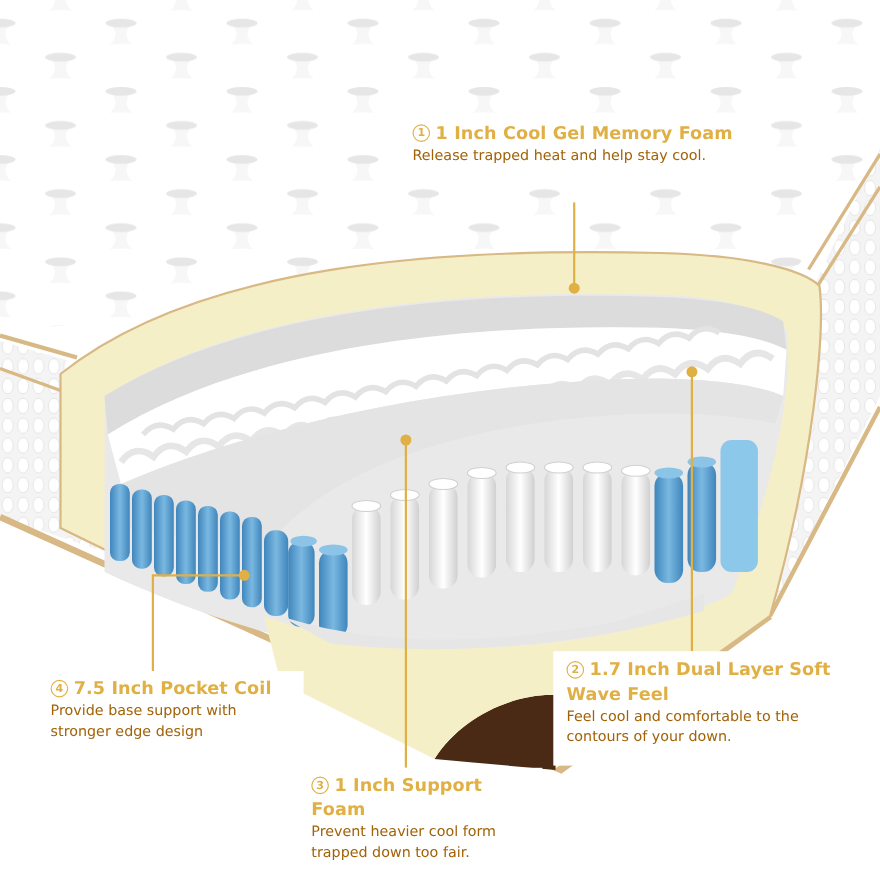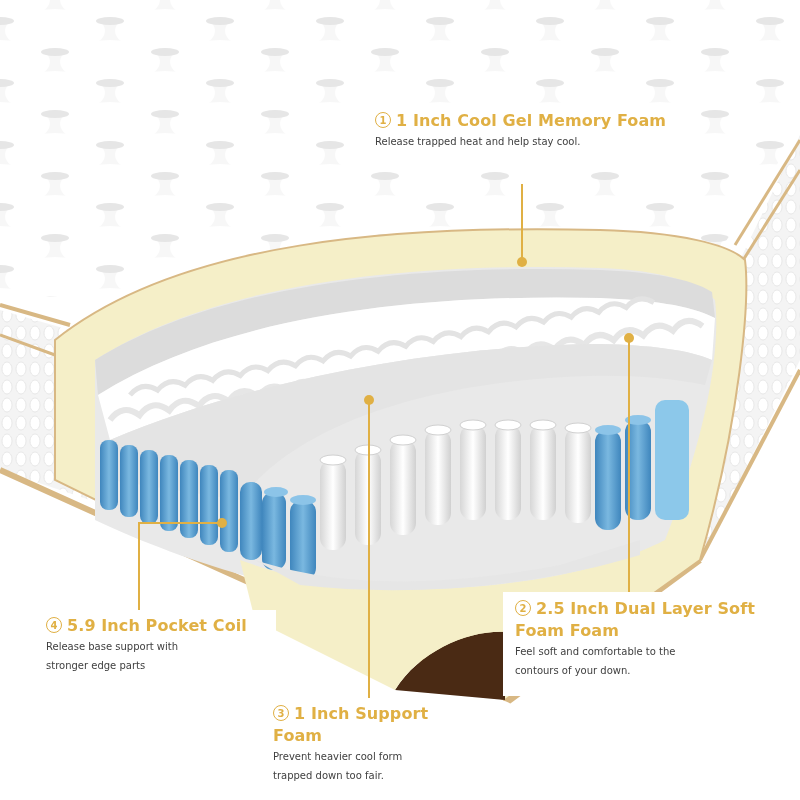--- a/index.html
+++ b/index.html
@@ -1,24 +1,24 @@
 <!DOCTYPE html>
 <html><head>
 <meta charset="utf-8">
 <style>
   html,body{margin:0;padding:0;}
   body{width:800px;height:800px;position:relative;overflow:hidden;background:#ffffff;font-family:"DejaVu Sans","Liberation Sans",sans-serif;}
   #scene{position:absolute;left:0;top:0;width:800px;height:800px;}
   .label-box{position:absolute;background:#ffffff;box-sizing:border-box;}
   .label-title{color:#e0b044;font-weight:bold;font-size:16px;line-height:22px;letter-spacing:0.1px;}
   .label-title .num{display:inline-block;width:16px;height:16px;border:1.5px solid #e0b044;border-radius:50%;font-size:10px;line-height:15px;text-align:center;vertical-align:2px;margin-right:5px;box-sizing:border-box;font-weight:bold;}
-  .label-desc{color:#404040;font-size:10px;line-height:19px;}
+  .label-desc{color:#a16207;font-size:13px;line-height:19px;}
   #box1{left:363px;top:104px;width:332px;height:66px;padding:6px 12px;}
   #box2{left:503px;top:592px;width:290px;height:104px;padding:6px 12px;}
-  #box3{left:263px;top:698px;width:220px;height:82px;padding:5px 10px;}
+  #box3{left:273px;top:698px;width:220px;height:82px;padding:5px 10px;}
   #box4{left:36px;top:610px;width:240px;height:78px;padding:5px 10px;}
 </style>
 </head>
 <body>
 
 <svg id="scene" width="800" height="800" viewBox="0 0 800 800" xmlns="http://www.w3.org/2000/svg">
   <defs>
     <pattern id="quilt" width="110" height="62" patternUnits="userSpaceOnUse">
       <rect width="110" height="62" fill="#f7f7f7"></rect>
       <ellipse cx="55" cy="31" rx="50" ry="22" fill="#ffffff"></ellipse>
@@ -160,40 +160,40 @@
 
 <div id="box1" class="label-box">
   <div class="label-title">
     <span class="num">1</span><span>1 Inch Cool Gel Memory Foam</span>
   </div>
   <div class="label-desc">Release trapped heat and help stay cool.</div>
 </div>
 
 <div id="box2" class="label-box">
   <div class="label-title">
-    <span class="num">2</span><span>2.5 Inch Dual Layer Soft</span><br>
-    <span>Foam Foam</span>
+    <span class="num">2</span><span>1.7 Inch Dual Layer Soft</span><br>
+    <span>Wave Feel</span>
   </div>
   <div class="label-desc">
-    <span>Feel soft and comfortable to the</span><br>
+    <span>Feel cool and comfortable to the</span><br>
     <span>contours of your down.</span>
   </div>
 </div>
 
 <div id="box3" class="label-box">
   <div class="label-title">
     <span class="num">3</span><span>1 Inch Support Foam</span>
   </div>
   <div class="label-desc">
     <span>Prevent heavier cool form</span><br>
     <span>trapped down too fair.</span>
   </div>
 </div>
 
 <div id="box4" class="label-box">
   <div class="label-title">
-    <span class="num">4</span><span>5.9 Inch Pocket Coil</span>
+    <span class="num">4</span><span>7.5 Inch Pocket Coil</span>
   </div>
   <div class="label-desc">
-    <span>Release base support with</span><br>
-    <span>stronger edge parts</span>
+    <span>Provide base support with</span><br>
+    <span>stronger edge design</span>
   </div>
 </div>
 
 </body></html>

